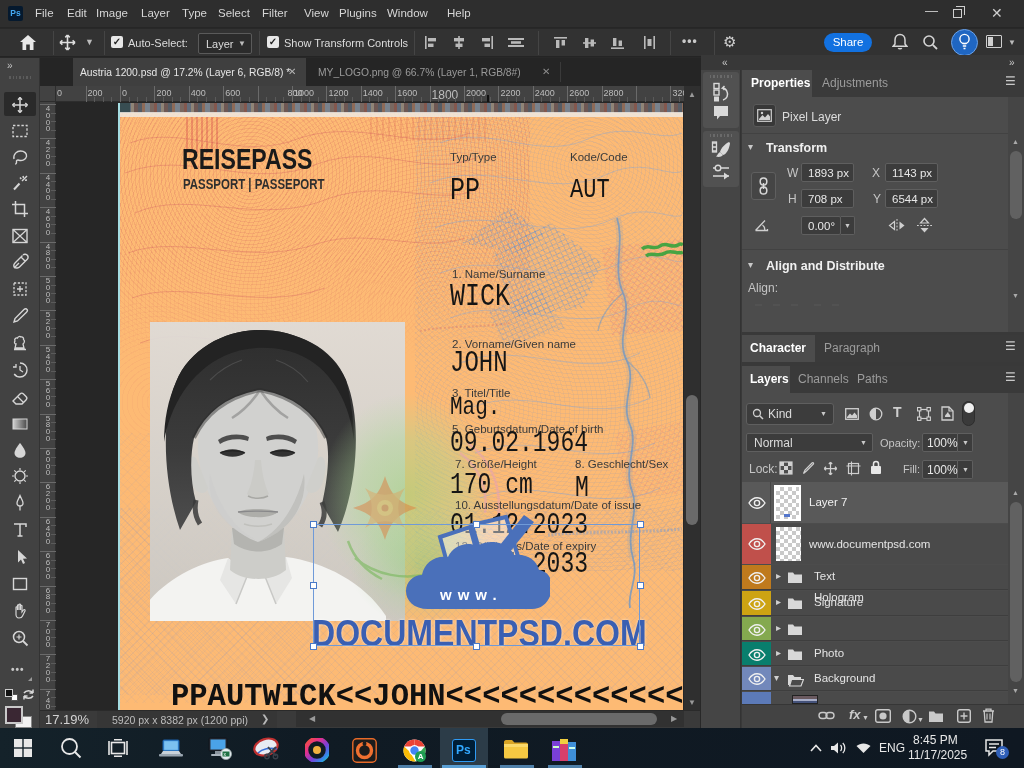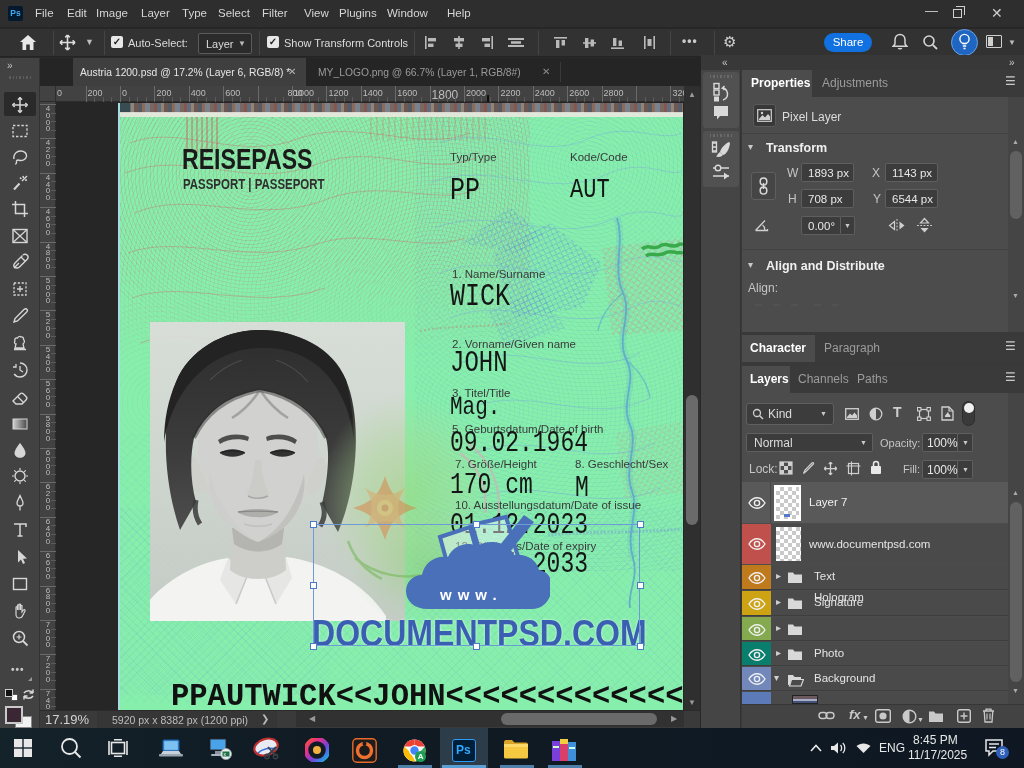--- a/index.html
+++ b/index.html
@@ -385,21 +385,21 @@
       <div style="height:6.8px;">7</div>
       <div style="height:6.8px;">4</div>
       <div style="height:6.8px;">0</div>
       <div style="height:6.8px;">0</div>
     </div>
     <div class="abs" style="left:51px;top:697.4px;width:5px;height:1px;background:#5a5a5a;"></div>
     <div class="abs" style="left:51px;top:706.0px;width:5px;height:1px;background:#5a5a5a;"></div>
 <div style="position:absolute;left:40px;top:86px;width:16px;height:16px;background:#424242;border-right:1px solid #2d2d2d;border-bottom:1px solid #2d2d2d;"></div>
 <div class="abs" style="left:56px;top:102px;width:628px;height:608px;background:#262626;"></div>
 <div class="abs" style="left:117.5px;top:103px;width:2px;height:607px;background:#a5dde2;"></div>
-<div class="abs" style="left:120px;top:103px;width:563px;height:607px;overflow:hidden;background:#86efac;text-decoration:underline;" id="pp">
+<div class="abs" style="left:120px;top:103px;width:563px;height:607px;overflow:hidden;background:#fdba74;text-decoration:underline;" id="pp">
 <div class="abs" style="left:-20px;top:8px;width:430px;height:250px;
 background:repeating-radial-gradient(circle at 35% 25%,rgba(205,85,90,0.17) 0 1px,rgba(0,0,0,0) 1px 3.7px),
 repeating-radial-gradient(circle at 78% 80%,rgba(205,85,90,0.12) 0 1px,rgba(0,0,0,0) 1px 4.2px);
 -webkit-mask-image:linear-gradient(180deg,#000 60%,transparent 100%);mask-image:linear-gradient(180deg,#000 60%,transparent 100%);"></div>
 <div class="abs" style="left:-10px;top:200px;width:190px;height:220px;opacity:0.45;
 background:repeating-radial-gradient(circle at 25% 45%,rgba(205,95,100,0.15) 0 1px,rgba(0,0,0,0) 1px 5px);
 -webkit-mask-image:linear-gradient(180deg,#000 40%,transparent 100%);mask-image:linear-gradient(180deg,#000 40%,transparent 100%);"></div>
 <div class="abs" style="left:295px;top:8px;width:268px;height:460px;opacity:0.85;
 background:repeating-radial-gradient(circle at 65% 12%,rgba(100,140,205,0.13) 0 1px,rgba(0,0,0,0) 1px 4px),
 repeating-radial-gradient(circle at 25% 65%,rgba(100,140,205,0.10) 0 1px,rgba(0,0,0,0) 1px 4.6px);"></div>

